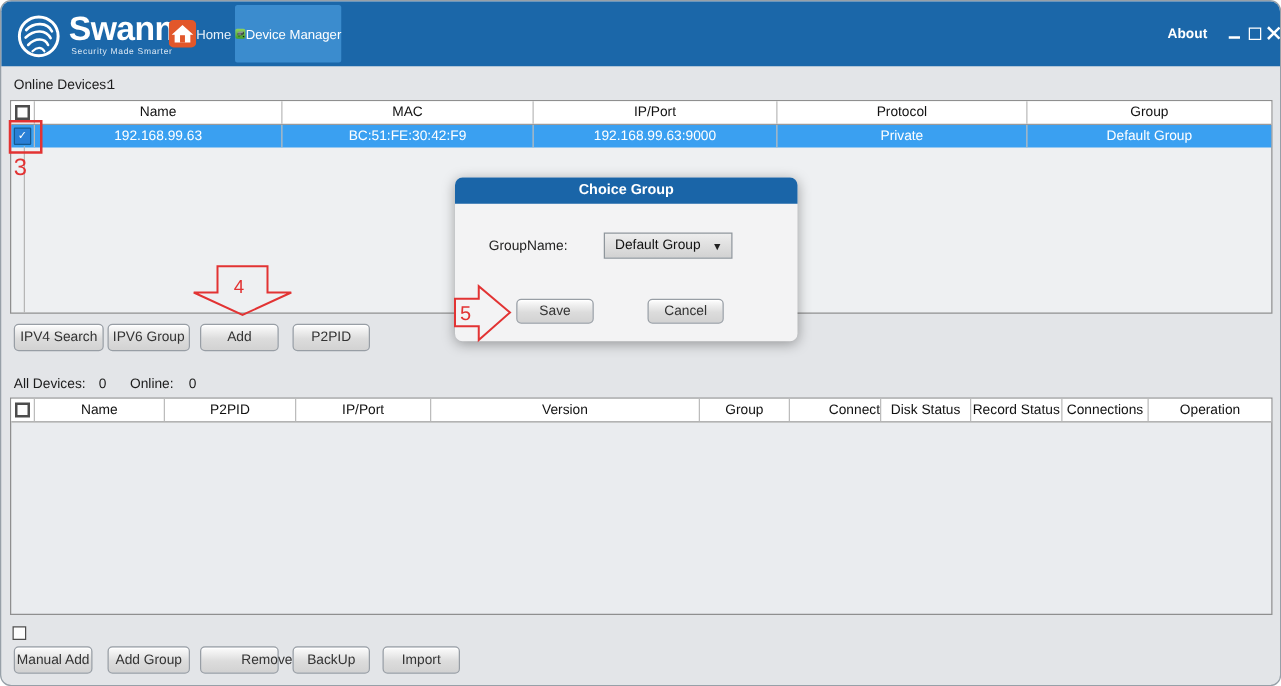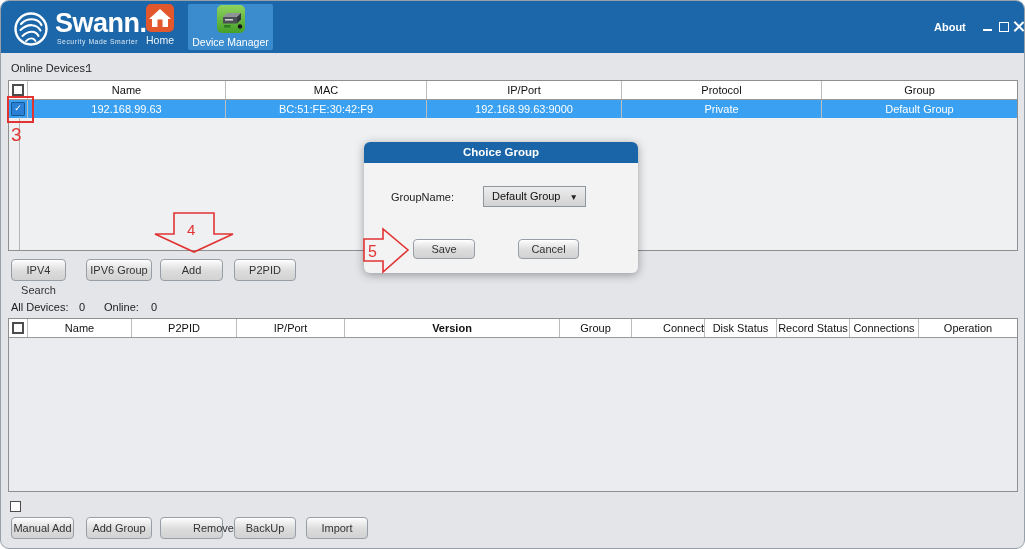--- a/index.html
+++ b/index.html
@@ -5,21 +5,21 @@
   html,body{margin:0;padding:0;background:#fff;}
   body{width:1025px;height:549px;position:relative;font-family:"Liberation Sans",sans-serif;-webkit-font-smoothing:antialiased;}
   .window{position:absolute;inset:0;border:1px solid #97A0A8;border-radius:9px;overflow:hidden;background:#e3e5e8;}
 
   
   .hdr{position:absolute;left:0;top:0;width:100%;height:52px;background:#1b67a9;}
   .brand{position:absolute;left:10px;top:7px;display:flex;align-items:flex-start;}
   .brand-text{margin-left:4px;}
   .brand-name{color:#fff;font-size:27px;font-weight:bold;letter-spacing:-0.5px;line-height:30px;}
   .brand-tagline{color:#dce9f5;font-size:6.8px;letter-spacing:0.55px;margin-top:0;margin-left:2px;}
-  .nav-tile{position:absolute;top:3px;height:46px;display:flex;flex-direction:column;align-items:center;justify-content:flex-start;cursor:pointer;border-radius:2px;}
+  .nav-tile{position:absolute;top:3px;height:46px;display:flex;align-items:center;justify-content:flex-start;cursor:pointer;border-radius:2px;}
   .nav-home{left:134px;width:50px;}
   .nav-dm{left:187px;width:85px;background:#3b8cce;}
   .nav-label{color:#eaf2fa;font-size:10.5px;margin-top:2px;white-space:nowrap;}
   .nav-dm .nav-label{color:#ffffff;}
   .about{position:absolute;left:933px;top:20px;color:#fff;font-size:11px;font-weight:600;cursor:pointer;}
   .ctl{position:absolute;cursor:pointer;}
   .ctl-min{left:982px;top:28px;width:9px;height:2px;background:#fff;}
   .ctl-max{left:998px;top:21px;width:8px;height:8px;border:1.6px solid #fff;}
   .ctl-close{left:1012px;top:20px;width:11px;height:11px;}
   .ctl-close::before,.ctl-close::after{content:"";position:absolute;left:5px;top:-1px;width:1.7px;height:13px;background:#fff;}
@@ -33,35 +33,35 @@
   .tbl{position:absolute;left:7px;width:1010px;border:1px solid #8f8f8f;background:#eef0f2;box-sizing:border-box;}
   .tbl-1{top:79px;height:171px;}
   .tbl-2{top:317px;height:174px;background:#eaecef;}
   .thead,.trow{display:flex;height:18px;line-height:18px;font-size:11px;}
   .thead{background:#ffffff;border-bottom:1px solid #9a9a9a;color:#111;}
   .trow-selected{background:#3aa0f1;color:#fff;}
   .cell{box-sizing:border-box;text-align:center;border-right:1px solid #bcbcbc;overflow:hidden;white-space:nowrap;position:relative;}
   .cell:last-child{border-right:none;}
   .c-cb{width:19px;display:flex;align-items:center;justify-content:center;}
   .t1-c1{width:198px;}.t1-c2{width:201px;}.t1-c3{width:195px;}.t1-c4{width:200px;}.t1-c5{flex:1;}
-  .t2-c1{width:104px;}.t2-c2{width:105px;}.t2-c3{width:108px;}.t2-c4{width:215px;font-weight:bold;}
+  .t2-c1{width:104px;}.t2-c2{width:105px;}.t2-c3{width:108px;}.t2-c4{width:215px;}
   .t2-c5{width:72px;}.t2-c6{width:73px;text-align:right;}.t2-c7{width:72px;}.t2-c8{width:73px;}
   .t2-c9{width:69px;}.t2-c10{flex:1;}
   .sort-caret{position:absolute;left:50%;top:-6px;transform:translateX(-50%);font-size:9px;color:#333;line-height:10px;}
   .cb{box-sizing:border-box;width:12px;height:12px;border:2px solid #4c4c4c;background:#fdfdfd;cursor:pointer;}
   .cb-small{width:11px;height:11px;border-width:1.5px;}
   .cb-checked{width:12px;height:12px;background:#2a7fd6;border:1px solid #17598f;border-radius:1px;color:#fff;
               font-size:9px;line-height:11px;text-align:center;cursor:pointer;}
   .t1-bodyline{position:absolute;left:10px;top:36px;bottom:0;width:1px;background:#b6b6b6;}
 
   
   .btn{position:absolute;height:22px;box-sizing:border-box;border:1px solid #989ea5;border-radius:4px;
        background:linear-gradient(#fdfdfd,#dcdcdc 55%,#d2d2d2);box-shadow:inset 0 1px 0 #fff;
        font-size:11px;color:#333;text-align:center;line-height:20px;cursor:pointer;font-family:"Liberation Sans",sans-serif;}
-  .row1-b1{left:10px;top:258px;width:55px;}
+  .row1-b1{left:10px;top:258px;width:72px;}
   .row1-b2{left:85px;top:258px;width:66px;}
   .row1-b3{left:159px;top:258px;width:63px;}
   .row1-b4{left:233px;top:258px;width:62px;}
   .row2-b1{left:10px;top:516px;width:63px;}
   .row2-b2{left:85px;top:516px;width:66px;}
   .row2-b3{left:159px;top:516px;width:63px;padding-left:32px;}
   .row2-b4{left:233px;top:516px;width:62px;}
   .row2-b5{left:305px;top:516px;width:62px;}
 
   

